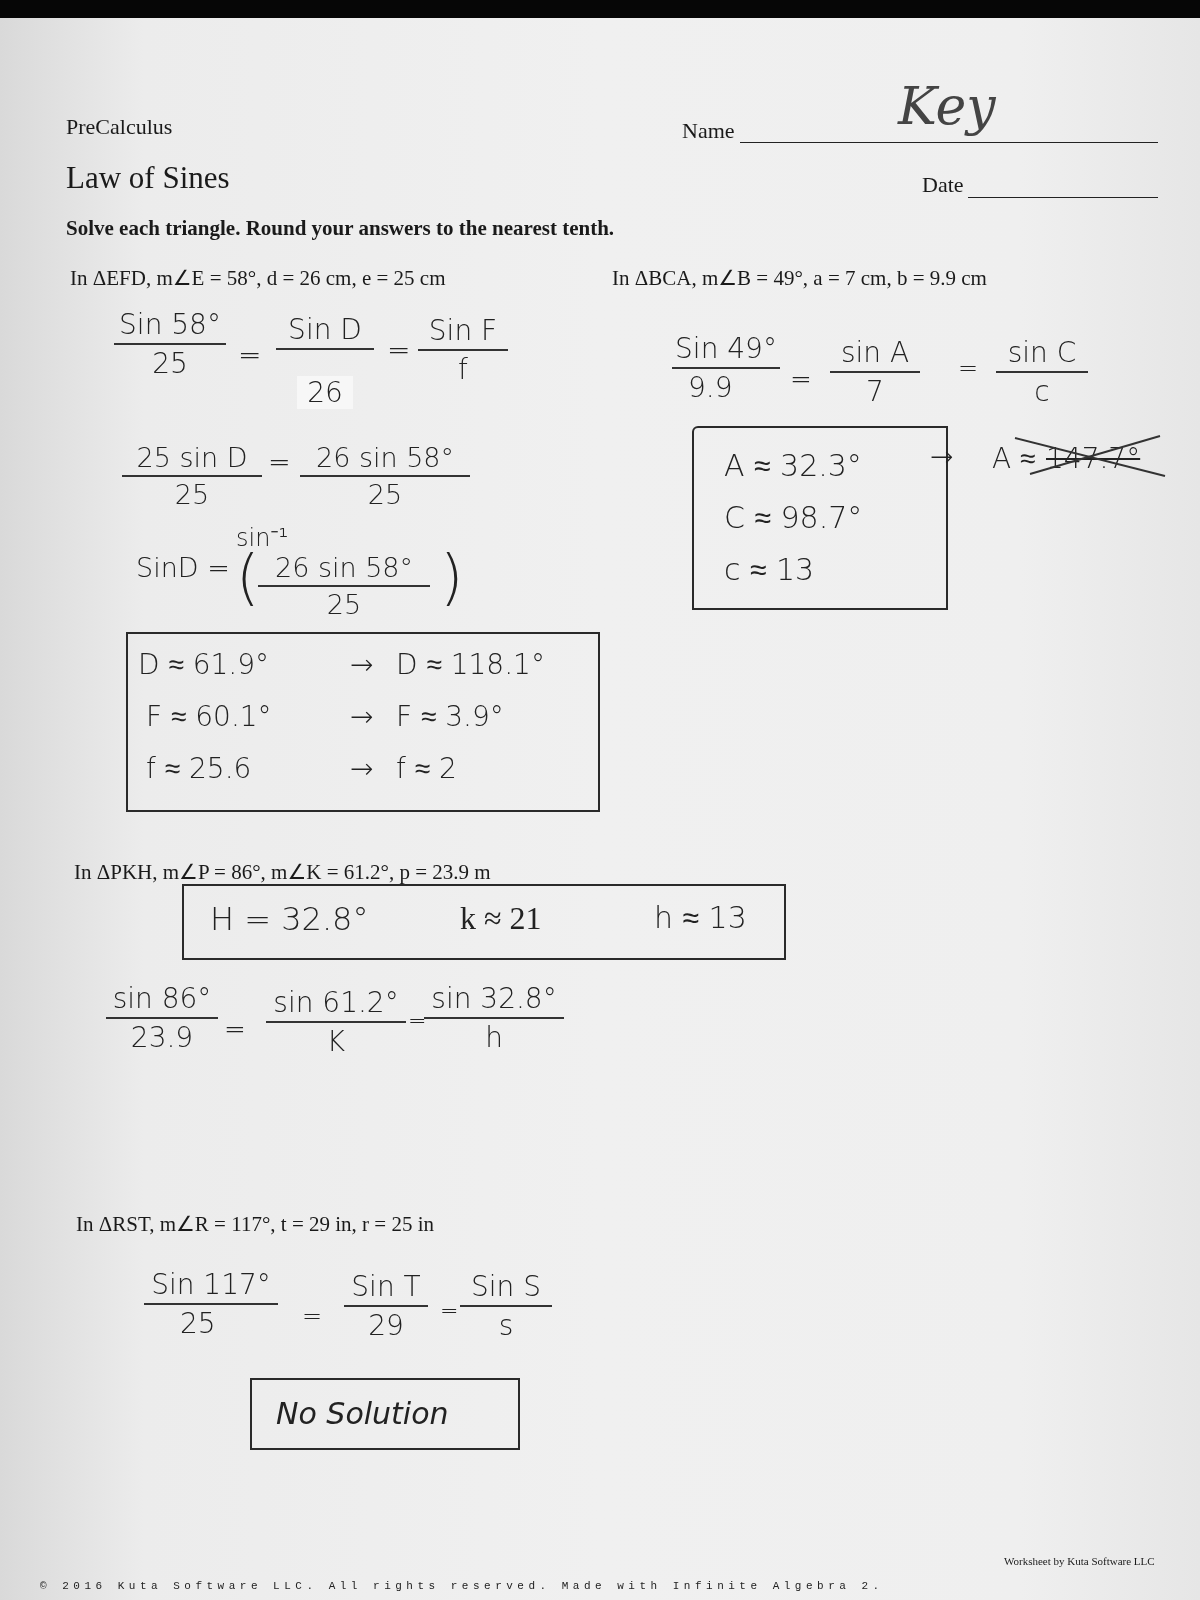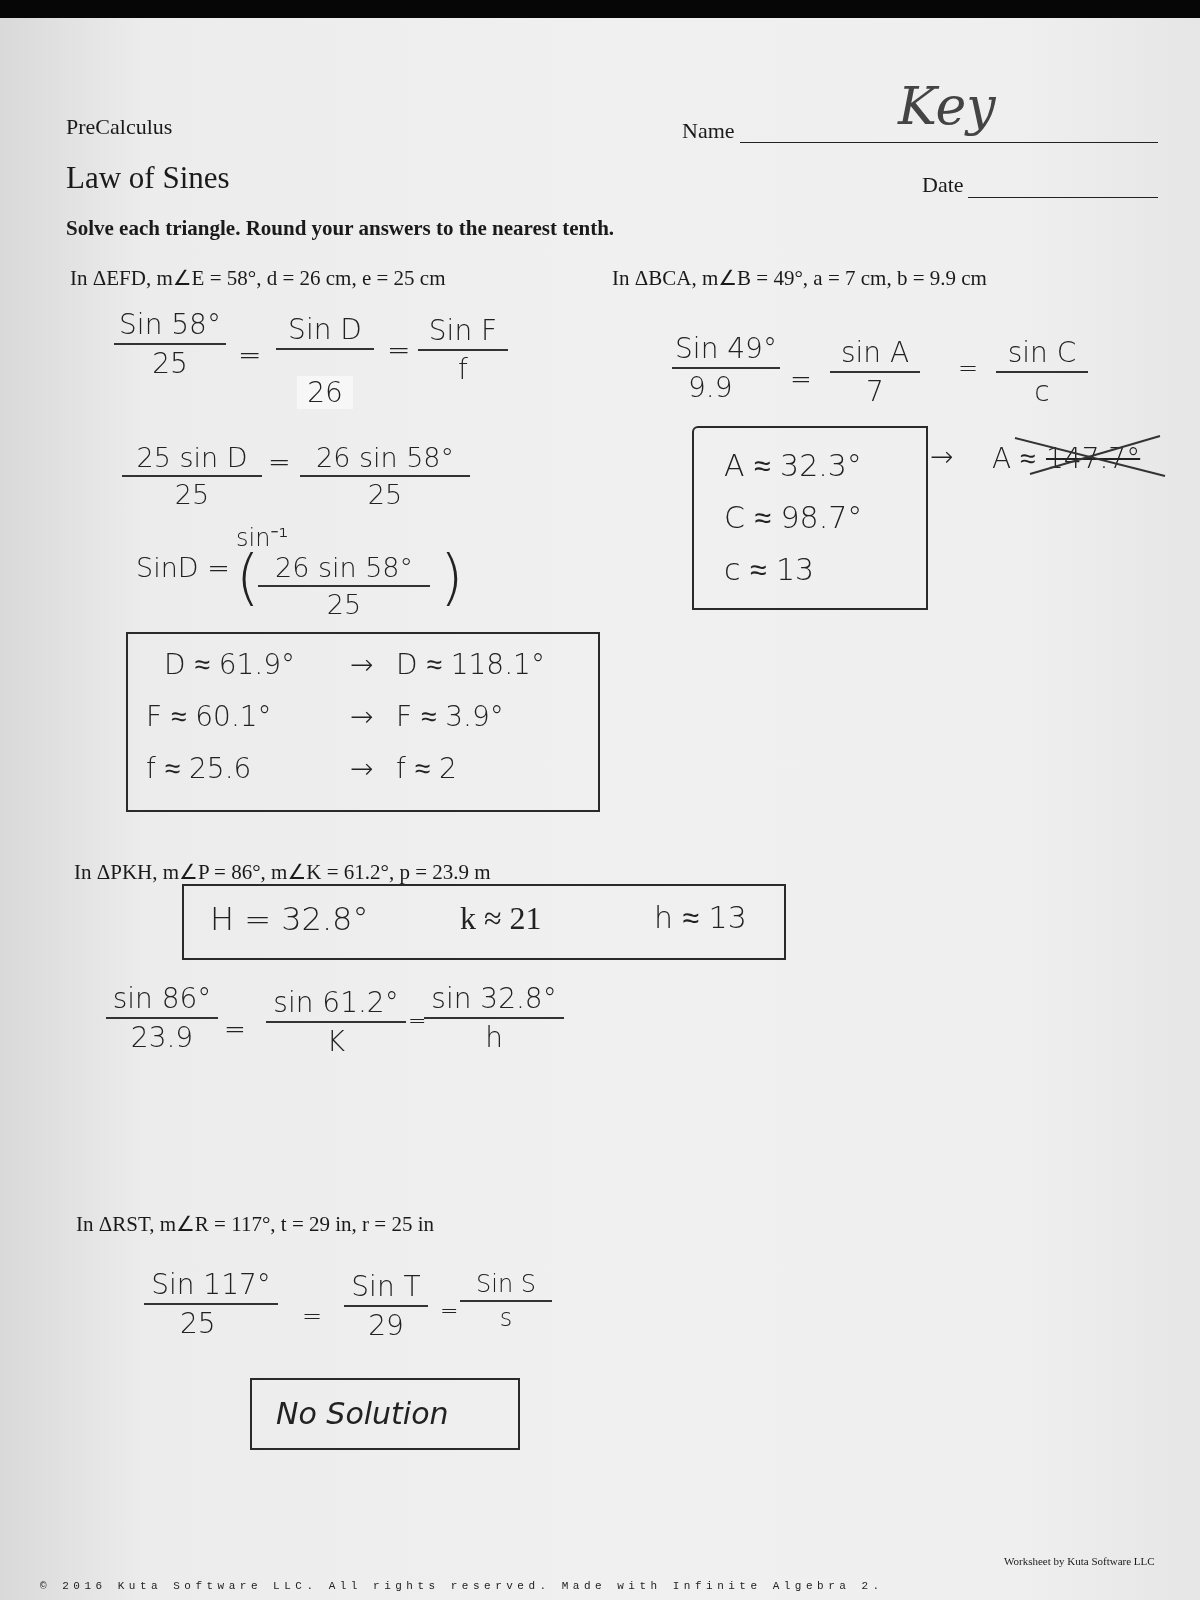--- a/index.html
+++ b/index.html
@@ -87,21 +87,21 @@
   <div class="hw" style="left:136px; top:534px; font-size:27px;">SinD =</div>
   <div class="hw" style="left:236px; top:524px; font-size:60px; font-weight:200;">(</div>
   <div class="frac hw" style="left:258px; top:534px; font-size:27px; width:172px;">
     <span class="num">26 sin 58°</span>
     <span class="bar"></span>
     <span class="den">25</span>
   </div>
   <div class="hw" style="left:440px; top:524px; font-size:60px; font-weight:200;">)</div>
 
   <div class="box" style="left:126px; top:614px; width:470px; height:176px;">
-    <div class="hw" style="left:36px; top:14px; font-size:28px;">D ≈ 61.9°</div>
+    <div class="hw" style="left:10px; top:14px; font-size:28px;">D ≈ 61.9°</div>
     <div class="hw" style="left:222px; top:14px; font-size:28px;">→</div>
     <div class="hw" style="left:268px; top:14px; font-size:28px;">D ≈ 118.1°</div>
     <div class="hw" style="left:18px; top:66px; font-size:28px;">F ≈ 60.1°</div>
     <div class="hw" style="left:222px; top:66px; font-size:28px;">→</div>
     <div class="hw" style="left:268px; top:66px; font-size:28px;">F ≈ 3.9°</div>
     <div class="hw" style="left:18px; top:118px; font-size:28px;">f ≈ 25.6</div>
     <div class="hw" style="left:222px; top:118px; font-size:28px;">→</div>
     <div class="hw" style="left:268px; top:118px; font-size:28px;">f ≈ 2</div>
   </div>
 
@@ -118,21 +118,21 @@
     <span class="bar"></span>
     <span class="den">7</span>
   </div>
   <div class="hw" style="left:958px; top:336px; font-size:24px;">=</div>
   <div class="frac hw" style="left:996px; top:318px; font-size:28px; width:92px;">
     <span class="num">sin C</span>
     <span class="bar"></span>
     <span class="den">c</span>
   </div>
 
-  <div class="box" style="left:692px; top:408px; width:232px; height:180px; border-radius:6px 0 0 0;">
+  <div class="box" style="left:692px; top:408px; width:232px; height:180px; border-radius:6px 0 0 0;padding-left:20px;">
     <div class="hw" style="left:30px; top:20px; font-size:30px;">A ≈ 32.3°</div>
     <div class="hw" style="left:30px; top:72px; font-size:30px;">C ≈ 98.7°</div>
     <div class="hw" style="left:30px; top:124px; font-size:30px;">c ≈ 13</div>
   </div>
   <div class="hw" style="left:930px; top:422px; font-size:28px;">→</div>
   <div class="hw" style="left:992px; top:424px; font-size:28px;">A ≈</div>
   <div class="hw strike" style="left:1046px; top:424px; font-size:28px;">147.7°</div>
   <svg class="abs" style="left:1010px; top:412px;" width="160" height="50">
     <line x1="5" y1="8" x2="155" y2="46" stroke="#333" stroke-width="2"></line>
     <line x1="20" y1="44" x2="150" y2="6" stroke="#333" stroke-width="2"></line>
@@ -169,21 +169,21 @@
     <span class="bar"></span>
     <span class="den" style="text-align:left; padding-left:36px;">25</span>
   </div>
   <div class="hw" style="left:302px; top:1284px; font-size:24px;">=</div>
   <div class="frac hw" style="left:344px; top:1252px; font-size:28px; width:84px;">
     <span class="num">Sin T</span>
     <span class="bar"></span>
     <span class="den">29</span>
   </div>
   <div class="hw" style="left:440px; top:1280px; font-size:22px;">=</div>
-  <div class="frac hw" style="left:460px; top:1252px; font-size:24px; width:92px;">
+  <div class="frac hw" style="left:460px; top:1252px; font-size:28px; width:92px;">
     <span class="num">Sin S</span>
     <span class="bar"></span>
     <span class="den">s</span>
   </div>
 
   <div class="box" style="left:250px; top:1360px; width:266px; height:68px;">
     <div class="hw" style="left:24px; top:16px; font-size:30px; font-style:italic;">No Solution</div>
   </div>
 
   <div class="abs credit">Worksheet by Kuta Software LLC</div>

